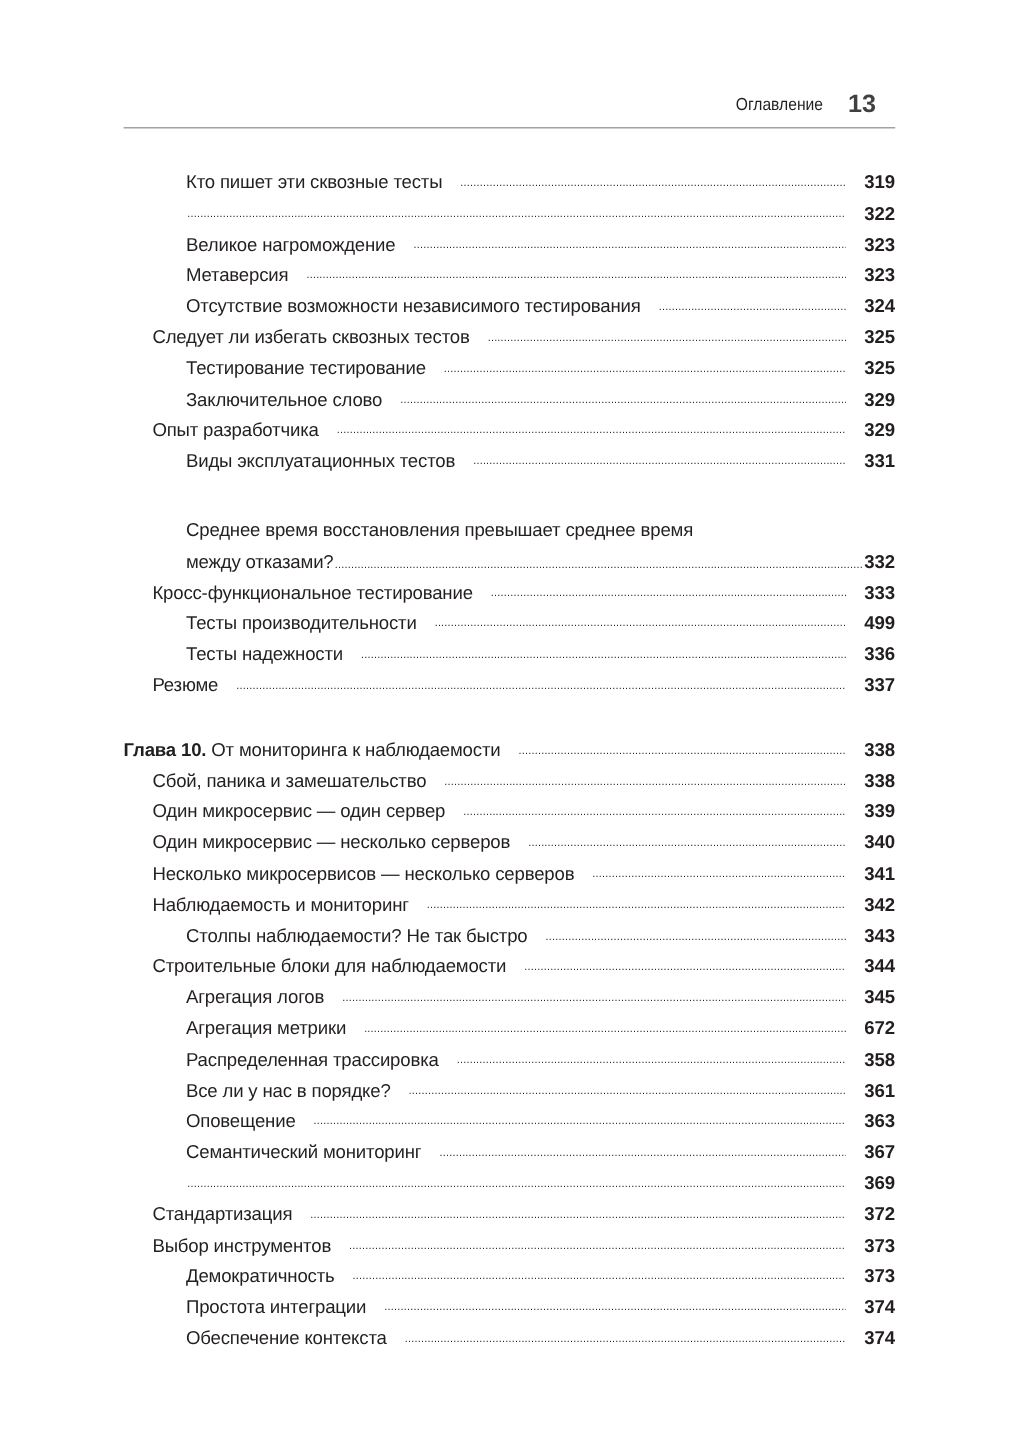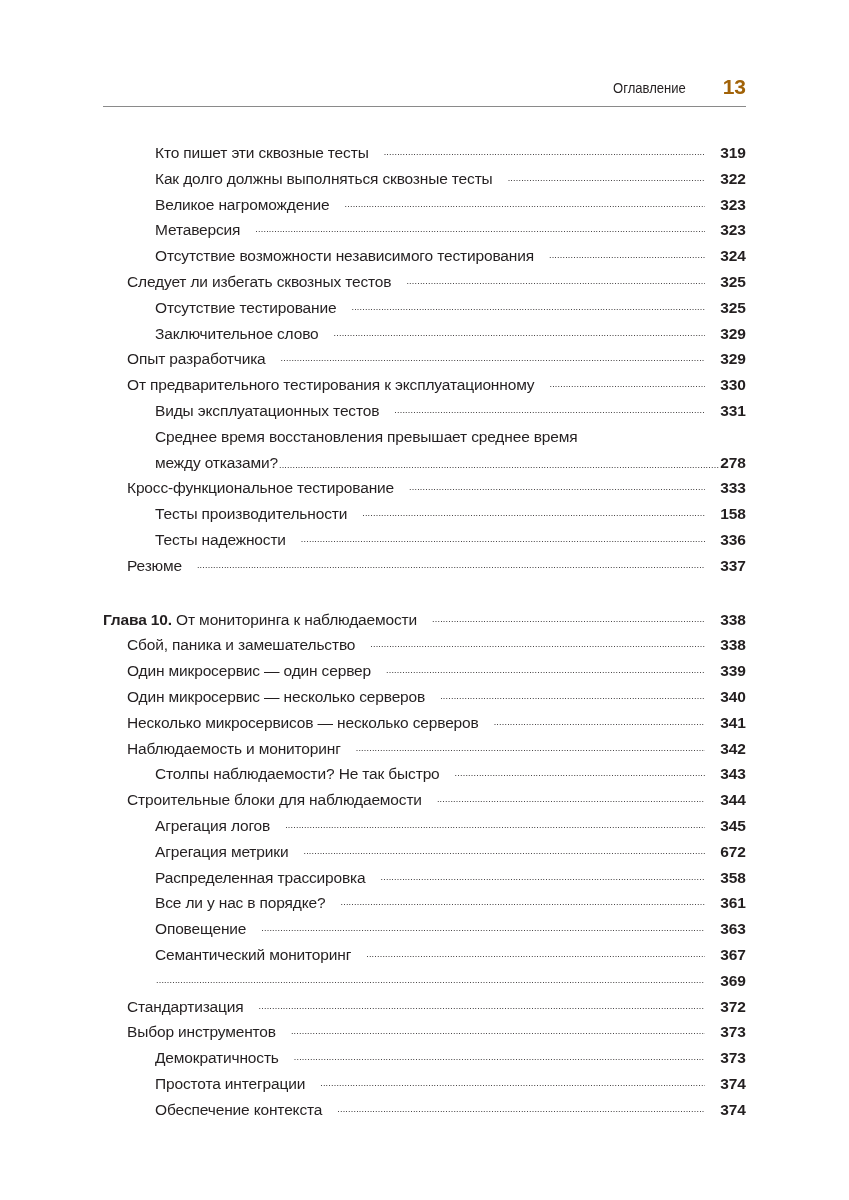--- a/index.html
+++ b/index.html
@@ -2,55 +2,54 @@
 <html><head>
 <meta charset="utf-8">
 <style>
   html, body { margin: 0; padding: 0; background: #ffffff; }
   body { width: 849px; height: 1200px; position: relative; overflow: hidden;
          font-family: "Liberation Sans Narrow", "Liberation Sans", sans-serif; color: #231f20; }
   .header { position: absolute; left: 103px; top: 72px; width: 643px; height: 34px;
             border-bottom: 1.5px solid #8a8a8a; text-align: center; }
   .header-title { position: absolute; right: 60px; top: 8px; font-size: 14.5px; color: #231f20;
                   transform: scaleX(0.9); transform-origin: right center; }
-  .header-page { position: absolute; right: 0; top: 3px; font-size: 21px; font-weight: bold; color: #a16207; }
+  .header-page { position: absolute; right: 16px; top: 3px; font-size: 21px; font-weight: bold; color: #404040; }
   .toc { position: absolute; left: 103px; top: 140px; width: 643px; }
   .entry { position: relative; display: flex; align-items: flex-start; font-size: 15.5px;
            line-height: 25.8px; height: 25.8px; gap: 14px; }
   .entry.l1 { padding-left: 24px; }
   .entry.l2 { padding-left: 52px; }
   .entry.l0 { padding-left: 0; margin-top: 18px; }
   .entry .t { white-space: nowrap; letter-spacing: -0.15px; }
   .entry .t b { font-weight: bold; }
   .entry .dots { flex: 1; overflow: hidden; white-space: nowrap; margin: 0 1px;
                  font-size: 9px; letter-spacing: 0.2px; color: #231f20; }
   .entry .dots::after { content: "........................................................................................................................................................................................................................................................................"; }
   .entry .p { white-space: nowrap; text-align: right; min-width: 26px; font-weight: bold; }
-  .entry.two { height: auto; display: block; }
+  .entry.two { height: auto; display: block; margin-top: 32px; }
   .entry.two .line1 { line-height: 25.8px; height: 25.8px; }
   .entry.two .line2 { display: flex; align-items: baseline; line-height: 25.8px; height: 25.8px; }
   .gap { height: 10px; }
 </style>
 </head>
 <body>
 
 <div class="header">
   <span class="header-title">Оглавление</span>
   <span class="header-page">13</span>
 </div>
 
 <div class="toc">
   <div id="group1">
       <div class="entry l2">
         <span class="t">Кто пишет эти сквозные тесты</span>
         <span class="dots"></span>
         <span class="p">319</span>
       </div>
       <div class="entry l2">
-        <span class="t">Как долго должны выполняться сквозные тесты</span>
         <span class="dots"></span>
         <span class="p">322</span>
       </div>
       <div class="entry l2">
         <span class="t">Великое нагромождение</span>
         <span class="dots"></span>
         <span class="p">323</span>
       </div>
       <div class="entry l2">
         <span class="t">Метаверсия</span>
@@ -61,61 +60,56 @@
         <span class="t">Отсутствие возможности независимого тестирования</span>
         <span class="dots"></span>
         <span class="p">324</span>
       </div>
       <div class="entry l1">
         <span class="t">Следует ли избегать сквозных тестов</span>
         <span class="dots"></span>
         <span class="p">325</span>
       </div>
       <div class="entry l2">
-        <span class="t">Отсутствие тестирование</span>
+        <span class="t">Тестирование тестирование</span>
         <span class="dots"></span>
         <span class="p">325</span>
       </div>
       <div class="entry l2">
         <span class="t">Заключительное слово</span>
         <span class="dots"></span>
         <span class="p">329</span>
       </div>
       <div class="entry l1">
         <span class="t">Опыт разработчика</span>
         <span class="dots"></span>
         <span class="p">329</span>
-      </div>
-      <div class="entry l1">
-        <span class="t">От предварительного тестирования к эксплуатационному</span>
-        <span class="dots"></span>
-        <span class="p">330</span>
       </div>
       <div class="entry l2">
         <span class="t">Виды эксплуатационных тестов</span>
         <span class="dots"></span>
         <span class="p">331</span>
       </div>
       <div class="entry two l2">
         <div class="line1 t">Среднее время восстановления превышает среднее время</div>
         <div class="line2">
           <span class="t">между отказами?</span>
           <span class="dots"></span>
-          <span class="p">278</span>
+          <span class="p">332</span>
         </div>
       </div>
       <div class="entry l1">
         <span class="t">Кросс-функциональное тестирование</span>
         <span class="dots"></span>
         <span class="p">333</span>
       </div>
       <div class="entry l2">
         <span class="t">Тесты производительности</span>
         <span class="dots"></span>
-        <span class="p">158</span>
+        <span class="p">499</span>
       </div>
       <div class="entry l2">
         <span class="t">Тесты надежности</span>
         <span class="dots"></span>
         <span class="p">336</span>
       </div>
       <div class="entry l1">
         <span class="t">Резюме</span>
         <span class="dots"></span>
         <span class="p">337</span>

